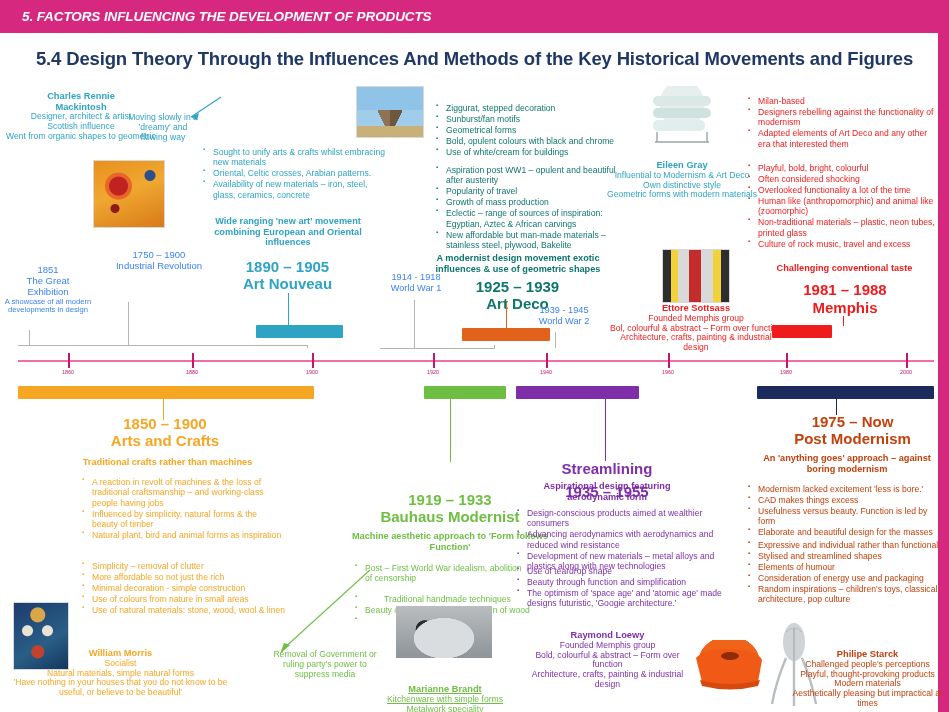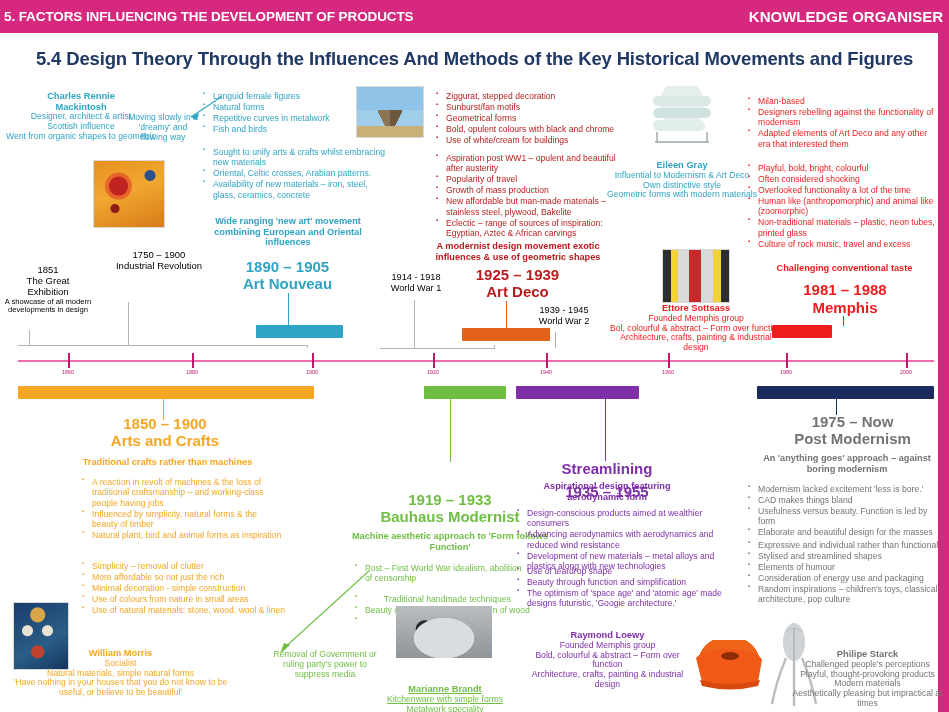--- a/index.html
+++ b/index.html
@@ -18,22 +18,22 @@
   
   .hdr {
     position: absolute; left: 0; top: 0;
     width: 949px; height: 33px;
     background: #D6287E;
     display: flex; align-items: center;
     justify-content: space-between;
   }
   .hdr-title {
     color: #ffffff; font-size: 13.5px; font-weight: bold;
-    letter-spacing: -0.1px; padding-left: 4px;
-    text-transform: uppercase; white-space: nowrap;
+    letter-spacing: -0.1px; padding-left: 22px;
+    text-transform: uppercase; white-space: nowrap; font-style: italic;
   }
   .hdr-right {
     color: #ffffff; font-size: 15px; font-weight: bold;
     padding-right: 6px; text-transform: uppercase; white-space: nowrap;
   }
   .hdr-rail-r {
     position: absolute; right: 0; top: 33px;
     width: 11px; height: 679px; background: #D6287E;
   }
 
@@ -59,27 +59,27 @@
     position: relative; padding-left: 10px;
     margin-bottom: 0.5px; font-size: 8.6px; line-height: 1.22;
   }
   ul.b li::before {
     content: "\25AA"; position: absolute; left: 0; top: -1px;
     font-size: 6px;
   }
 
   
   .c-nouveau { color: #2FA3C4; }
-  .c-deco    { color: #b91c1c; }
+  .c-deco    { color: #0f766e; margin-top: 12px; }
   .c-memphis { color: #EE1C1C; }
   .c-crafts  { color: #F5A623; }
   .c-bauhaus { color: #6FBE44; }
   .c-stream  { color: #7E2FA8; }
-  .c-post    { color: #737373; }
-  .c-grey    { color: #000000; }
+  .c-post    { color: #c2410c; }
+  .c-grey    { color: #3b82f6; }
 
   
   .axis-line {
     position: absolute; left: 18px; top: 360px;
     width: 916px; height: 2px; background: #F06DAF;
   }
   .tick {
     position: absolute; top: 353px; width: 1.6px; height: 15px;
     background: #C2186C;
   }
@@ -148,21 +148,20 @@
 
   .arrow-svg { position: absolute; overflow: visible; }
 </style>
 </head>
 <body>
 
 <div id="page">
 
   <div class="hdr">
     <div class="hdr-title">5.  FACTORS INFLUENCING THE DEVELOPMENT OF PRODUCTS</div>
-    <div class="hdr-right">KNOWLEDGE ORGANISER</div>
   </div>
   <div class="hdr-rail-r"></div>
 
   <div class="subtitle">5.4 Design Theory Through the Influences And Methods of the Key Historical Movements and Figures</div>
 
   <div class="tb ctr c-nouveau" style="left:6px; top:91px; width:150px;">
     <div class="name">Charles Rennie</div>
     <div class="name">Mackintosh</div>
     <div class="sub">Designer, architect &amp; artist</div>
     <div class="sub">Scottish influence</div>
@@ -171,26 +170,20 @@
 
   <div class="img mack-img" style="left:93px; top:160px; width:72px; height:68px;"></div>
 
   <div class="tb ctr c-nouveau sub" style="left:128px; top:113px; width:70px;">Moving slowly in a 'dreamy' and flowing way</div>
 
   <svg class="arrow-svg" style="left:185px; top:95px;" width="40" height="32">
     <line x1="36" y1="2" x2="6" y2="22" stroke="#2FA3C4" stroke-width="1.2"></line>
     <polygon points="6,22 14,18 12,25" fill="#2FA3C4"></polygon>
   </svg>
 
-  <ul class="b tb lft c-nouveau" style="left:203px; top:91px; width:150px;">
-    <li>Languid female figures</li>
-    <li>Natural forms</li>
-    <li>Repetitive curves in metalwork</li>
-    <li>Fish and birds</li>
-  </ul>
 
   <ul class="b tb lft c-nouveau" style="left:203px; top:147px; width:185px;">
     <li>Sought to unify arts &amp; crafts whilst embracing new materials</li>
     <li>Oriental, Celtic crosses, Arabian patterns.</li>
     <li>Availability of new materials – iron, steel, glass, ceramics, concrete</li>
   </ul>
 
   <div class="tb ctr c-nouveau era-sub" style="left:193px; top:216px; width:190px;">Wide ranging 'new art' movement combining European and Oriental influences</div>
 
   <div class="tb ctr c-nouveau big" style="left:205px; top:258px; width:165px;">1890 – 1905</div>
@@ -203,22 +196,22 @@
     <li>Sunburst/fan motifs</li>
     <li>Geometrical forms</li>
     <li>Bold, opulent colours with black and chrome</li>
     <li>Use of white/cream for buildings</li>
   </ul>
 
   <ul class="b tb lft c-deco" style="left:436px; top:153px; width:185px;">
     <li>Aspiration post WW1 – opulent and beautiful after austerity</li>
     <li>Popularity of travel</li>
     <li>Growth of mass production</li>
+    <li>Eclectic – range of sources of inspiration: Egyptian, Aztec &amp; African carvings</li>
     <li>New affordable but man-made materials – stainless steel, plywood, Bakelite</li>
-    <li>Eclectic – range of sources of inspiration: Egyptian, Aztec &amp; African carvings</li>
   </ul>
 
   <div class="tb ctr c-deco era-sub" style="left:418px; top:241px; width:200px;">A modernist design movement exotic influences &amp; use of geometric shapes</div>
 
   <div class="tb ctr c-deco big" style="left:440px; top:266px; width:155px;">1925 – 1939</div>
   <div class="tb ctr c-deco big" style="left:440px; top:283px; width:155px;">Art Deco</div>
 
   <div class="img gray-chair" style="left:643px; top:86px; width:78px; height:62px; border:none;">
     <svg width="78" height="62" viewBox="0 0 78 62">
       <rect x="10" y="10" width="58" height="10" rx="5" fill="#dae8e6"></rect>
@@ -416,21 +409,21 @@
       <path d="M10 40 Q40 48 70 40 L68 46 Q40 53 12 46 Z" fill="#d8490f"></path>
     </svg>
   </div>
 
   <div class="tb ctr c-post big" style="left:770px; top:413px; width:165px;">1975 – Now</div>
   <div class="tb ctr c-post big" style="left:770px; top:430px; width:165px;">Post Modernism</div>
   <div class="tb ctr c-post era-sub" style="left:757px; top:453px; width:180px;">An 'anything goes' approach – against boring modernism</div>
 
   <ul class="b tb lft c-post" style="left:748px; top:484px; width:195px;">
     <li>Modernism lacked excitement 'less is bore.'</li>
-    <li>CAD makes things bland</li>
+    <li>CAD makes things excess</li>
     <li>Usefulness versus beauty. Function is led by form</li>
     <li>Elaborate and beautiful design for the masses</li>
   </ul>
 
   <ul class="b tb lft c-post" style="left:748px; top:540px; width:197px;">
     <li>Expressive and individual rather than functional</li>
     <li>Stylised and streamlined shapes</li>
     <li>Elements of humour</li>
     <li>Consideration of energy use and packaging</li>
     <li>Random inspirations – children's toys, classical architecture, pop culture</li>

